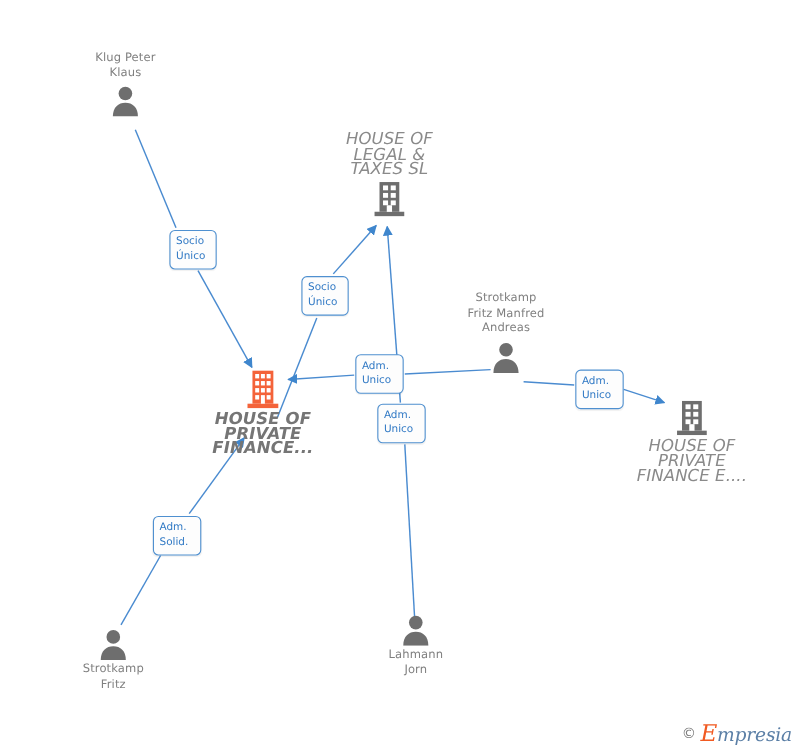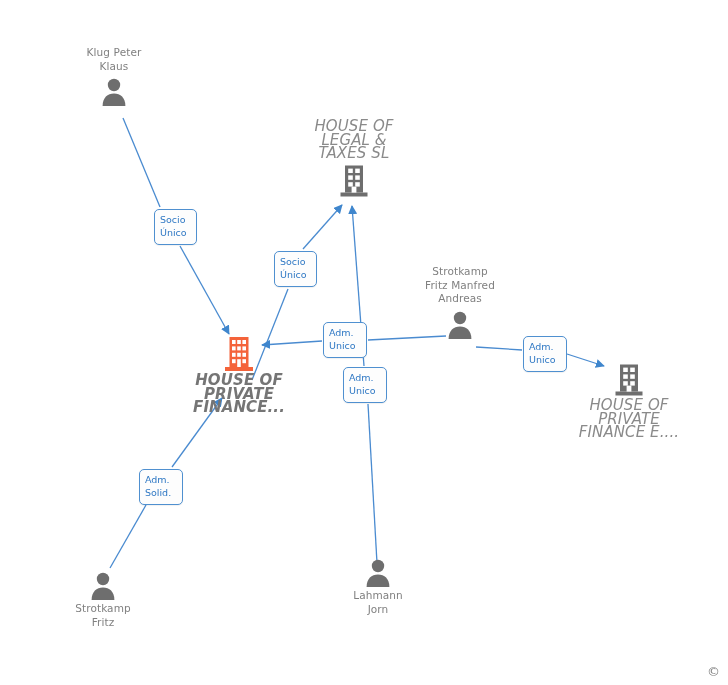--- a/index.html
+++ b/index.html
@@ -236,15 +236,16 @@
 Unico</div>
 
   <div class="edge-label" style="left:523px; top:336px; width:44px; height:36px;">Adm.
 Unico</div>
 
   <div class="edge-label" style="left:139px; top:469px; width:44px; height:36px;">Adm.
 Solid.</div>
 
   <div id="watermark">
     <span class="copy">©</span>
+    <span class="brand"><span class="cap">E</span><span>mpresia</span></span>
   </div>
 
 </div>
 
 </body></html>

